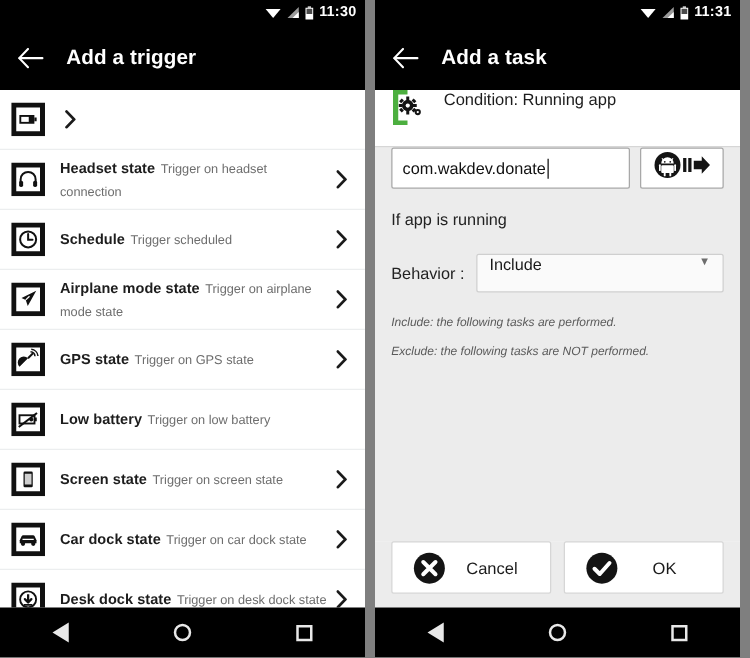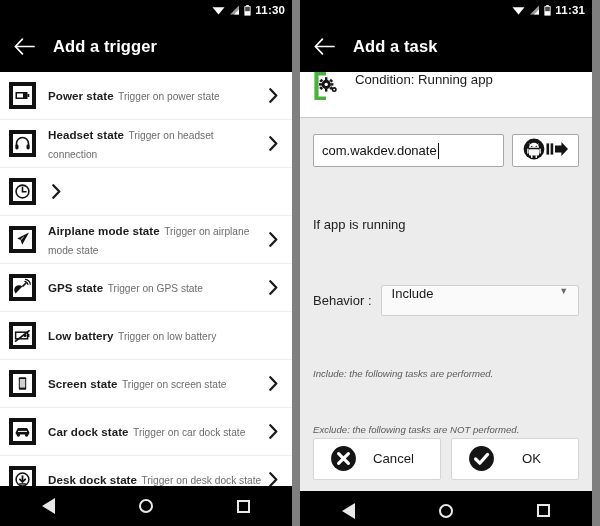--- a/index.html
+++ b/index.html
@@ -49,21 +49,21 @@
   .row-chev { width: 17px; flex: 0 0 17px; display: flex; align-items: center; justify-content: center; color: #1b1b1b; }
 
   
   .cond-bar {
     height: 46px; background: #fff; display: flex; align-items: flex-start;
     padding-left: 13px; gap: 16px; border-bottom: 1px solid #c9c9c9; flex: 0 0 46px;
   }
   .cond-icon { width: 26px; height: 28px; flex: 0 0 26px; }
   .cond-title { font-size: 13.2px; color: #1c1c1c; }
 
-  .form-area { flex: 1; background: #ececec; padding: 16px 13px 0 13px; display: flex; flex-direction: column; gap: 33px; }
+  .form-area { flex: 1; background: #ececec; padding: 0 13px 0 13px; display: flex; flex-direction: column; }
 
   .input-row { display: flex; align-items: stretch; gap: 8px; }
   .pkg-input {
     flex: 1; height: 33px; background: #fff;
     border: 1px solid #a8a8a8; border-radius: 2px;
     display: flex; align-items: center; padding: 0 8px;
     font-size: 13px; color: #111; cursor: text;
   }
   .caret { display: inline-block; width: 1px; height: 16px; background: #111; margin-left: 1px; }
   .pick-btn {
@@ -150,24 +150,20 @@
       <div class="list-row">
         <span class="row-icon">
           <svg width="27" height="27" viewBox="0 0 27 27">
               <rect width="27" height="27" fill="#111"></rect>
               <rect x="4" y="4" width="19" height="19" fill="#fff"></rect>
               <rect x="6.5" y="10" width="12" height="7" fill="#111"></rect>
               <rect x="18.5" y="12" width="1.8" height="3" fill="#111"></rect>
               <rect x="8" y="11.5" width="6" height="4" fill="#fff"></rect>
             </svg>
         </span>
-        <span class="row-text">
-          <span class="row-title">Power state</span>
-          <span class="row-sub">Trigger on power state</span>
-        </span>
         <span class="row-chev">
           <svg width="9" height="15" viewBox="0 0 9 15">
               <path d="M1.3 1.3 L7.3 7.5 L1.3 13.7" fill="none" stroke="#1b1b1b" stroke-width="2.3" stroke-linecap="round" stroke-linejoin="round"></path>
             </svg>
         </span>
       </div>
 
       <div class="list-row">
         <span class="row-icon">
           <svg width="27" height="27" viewBox="0 0 27 27">
@@ -190,20 +186,24 @@
       </div>
 
       <div class="list-row">
         <span class="row-icon">
           <svg width="27" height="27" viewBox="0 0 27 27">
               <rect width="27" height="27" fill="#111"></rect>
               <rect x="4" y="4" width="19" height="19" fill="#fff"></rect>
               <circle cx="13.5" cy="13.5" r="6.4" fill="none" stroke="#111" stroke-width="1.6"></circle>
               <path d="M13.5 9.2 V13.8 H17" fill="none" stroke="#111" stroke-width="1.6" stroke-linecap="round"></path>
             </svg>
+        </span>
+        <span class="row-text">
+          <span class="row-title">Schedule</span>
+          <span class="row-sub">Trigger scheduled</span>
         </span>
         <span class="row-chev">
           <svg width="9" height="15" viewBox="0 0 9 15">
               <path d="M1.3 1.3 L7.3 7.5 L1.3 13.7" fill="none" stroke="#1b1b1b" stroke-width="2.3" stroke-linecap="round" stroke-linejoin="round"></path>
             </svg>
         </span>
       </div>
 
       <div class="list-row">
         <span class="row-icon">

